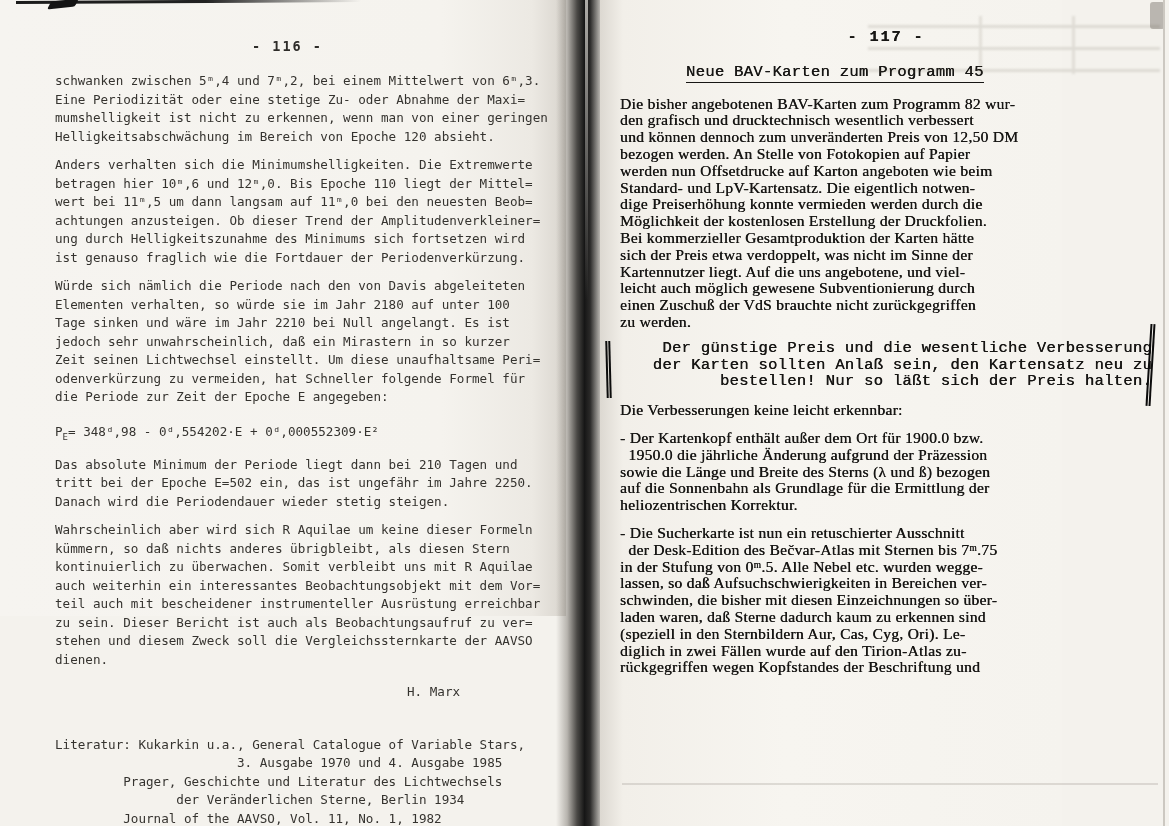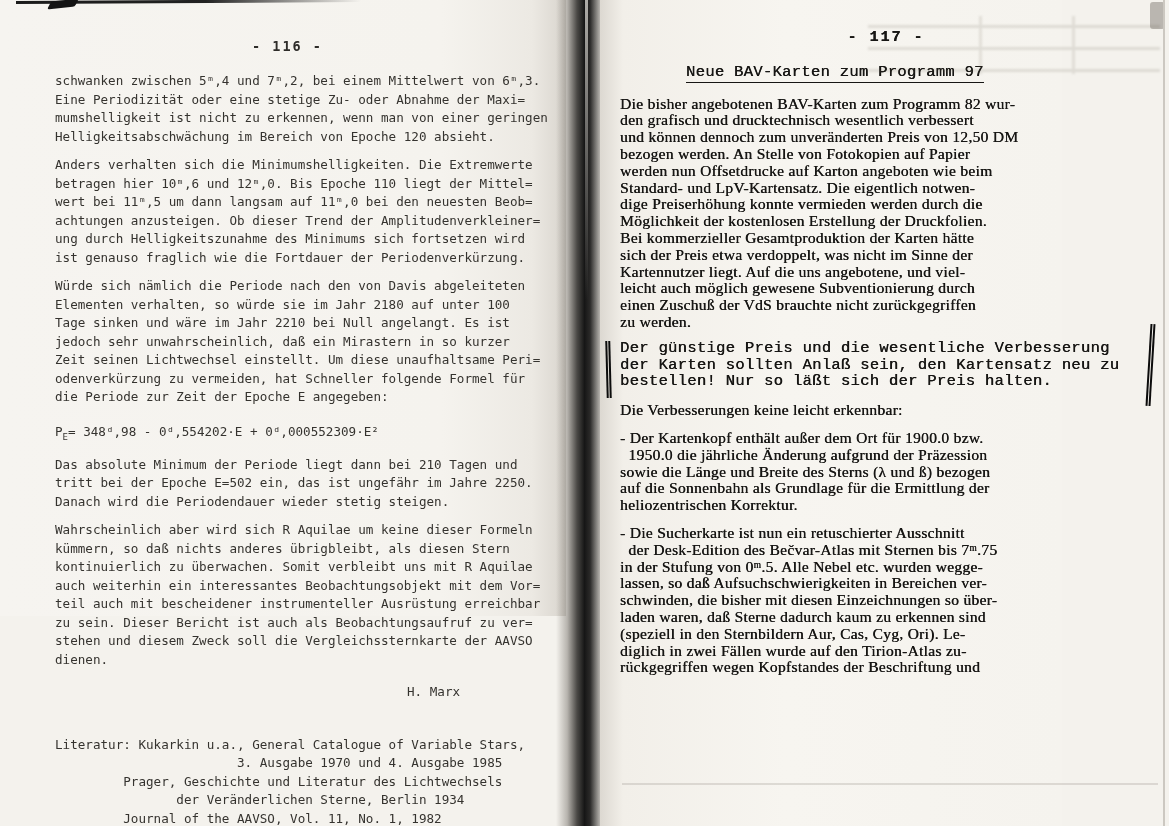--- a/index.html
+++ b/index.html
@@ -47,21 +47,21 @@
   .rbody{ margin-left:20px; width:532px; font-size:15.5px; line-height:16.8px;
     letter-spacing:.3px; text-shadow:.35px 0 0 currentColor; }
   .pnum-r{ padding-top:30px; text-align:center; font-size:15px; font-weight:bold;
     letter-spacing:2px; text-shadow:.35px 0 0 currentColor; }
   .rp-h1{ margin-top:13px; }
   .underlined{ border-bottom:1.6px solid #171614; padding-bottom:1px; }
   .equalsrow{ line-height:8px; margin-top:-3px; letter-spacing:.3px; }
   .rp-h2{ margin:17px 0 0 66px; }
   .rpara{ white-space:pre; margin:14px 16px 0 0;font-family:Liberation Serif, serif; }
   .rpara.first{ margin-top:15px; }
-  .emph{ position:relative; margin-top:9px; }
+  .emph{ position:relative; margin-top:9px;text-align:right; }
   .emph-text{ white-space:pre; }
   .dbar{ position:absolute; width:0; border-left:5px double #0c0c0c; }
   .dbar.dleft{ left:-14px; top:1px; height:57px; transform:rotate(-1.5deg); }
   .dbar.dright{ left:528px; top:-16px; height:82px; transform:rotate(3.5deg); }
   
   .top-line{
     position:absolute; left:16px; top:0; width:345px; height:3px;
     background:linear-gradient(90deg,#1b1b1b 0%, #222 55%, rgba(40,40,40,0) 100%);
     transform:rotate(-.3deg);
   }
@@ -135,21 +135,21 @@
     </div>
   </div>
 
   <div class="gutter"></div>
   <div class="gutter-crease"></div>
 
   <div class="page-right">
     <div class="pnum-r rbody" style="margin-left:20px;width:532px;">- 117 -</div>
     <div class="rbody">
       <div class="rp-h2">
-        <span class="underlined">Neue BAV-Karten zum Programm 97</span>
+        <span class="underlined">Neue BAV-Karten zum Programm 45</span>
       </div>
       <div class="rpara first">Die bisher angebotenen BAV-Karten zum Programm 82 wur-
 den grafisch und drucktechnisch wesentlich verbessert
 und können dennoch zum unveränderten Preis von 12,50 DM
 bezogen werden. An Stelle von Fotokopien auf Papier
 werden nun Offsetdrucke auf Karton angeboten wie beim
 Standard- und LpV-Kartensatz. Die eigentlich notwen-
 dige Preiserhöhung konnte vermieden werden durch die
 Möglichkeit der kostenlosen Erstellung der Druckfolien.
 Bei kommerzieller Gesamtproduktion der Karten hätte

